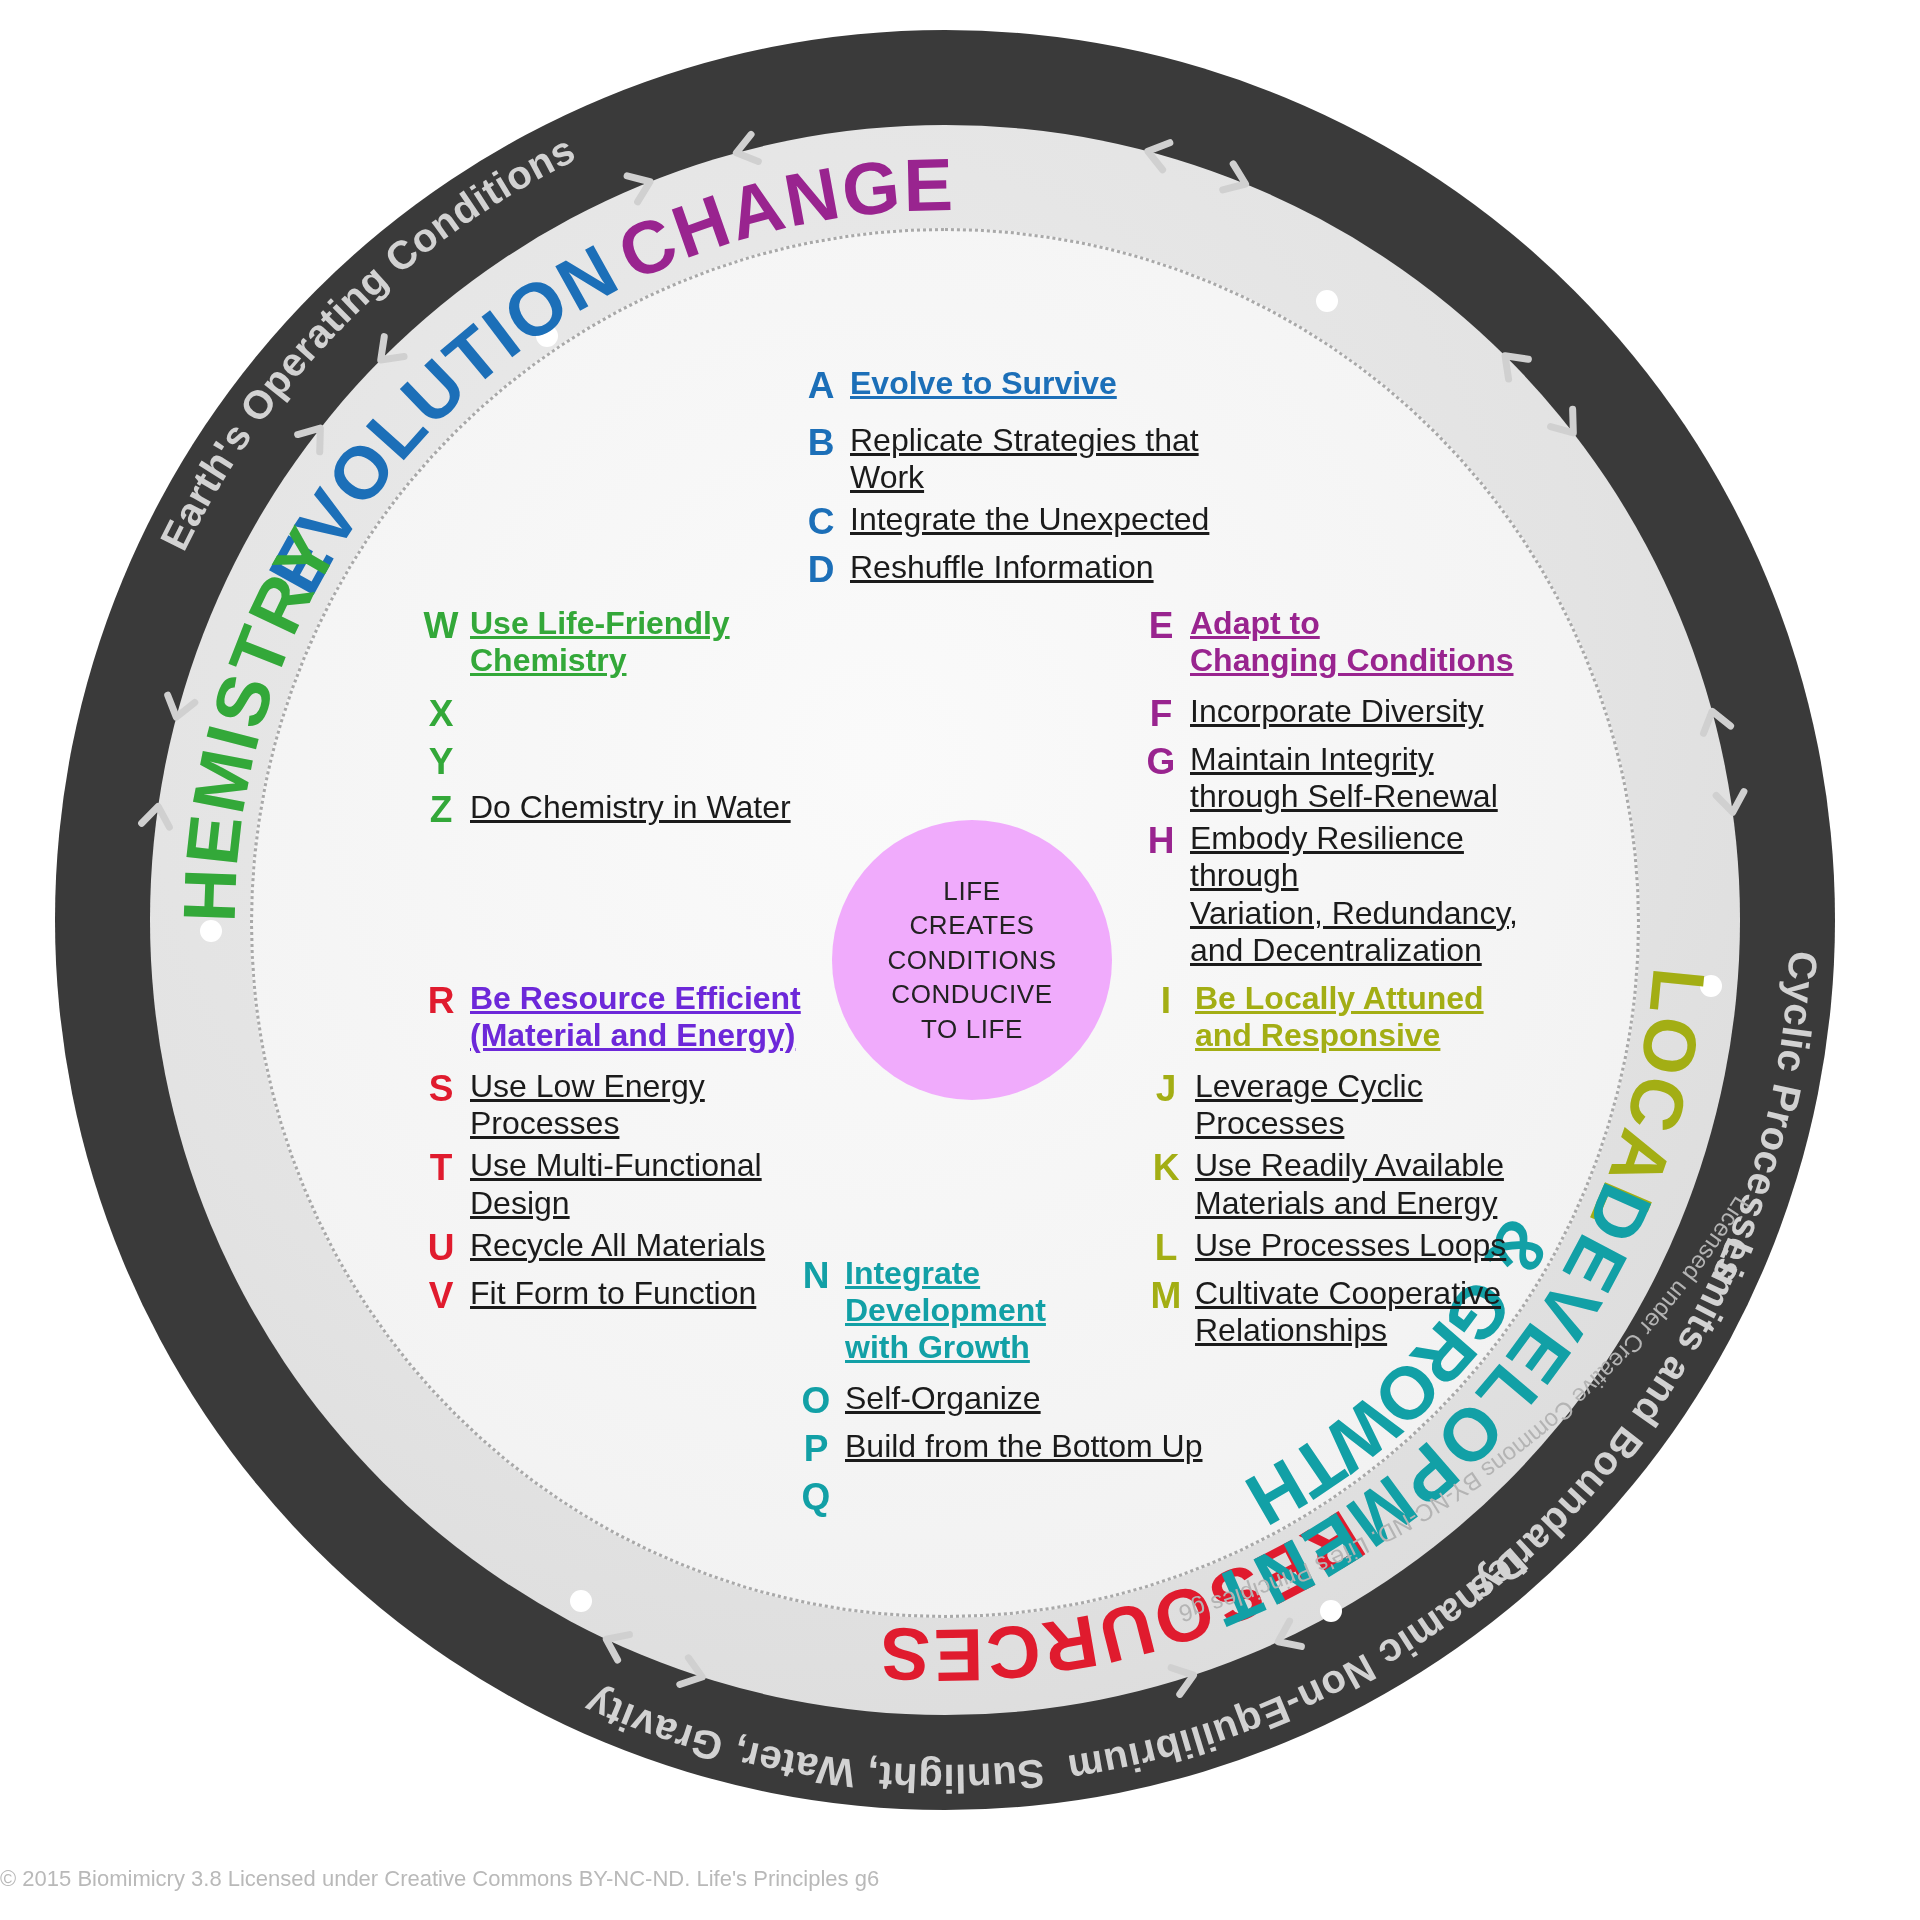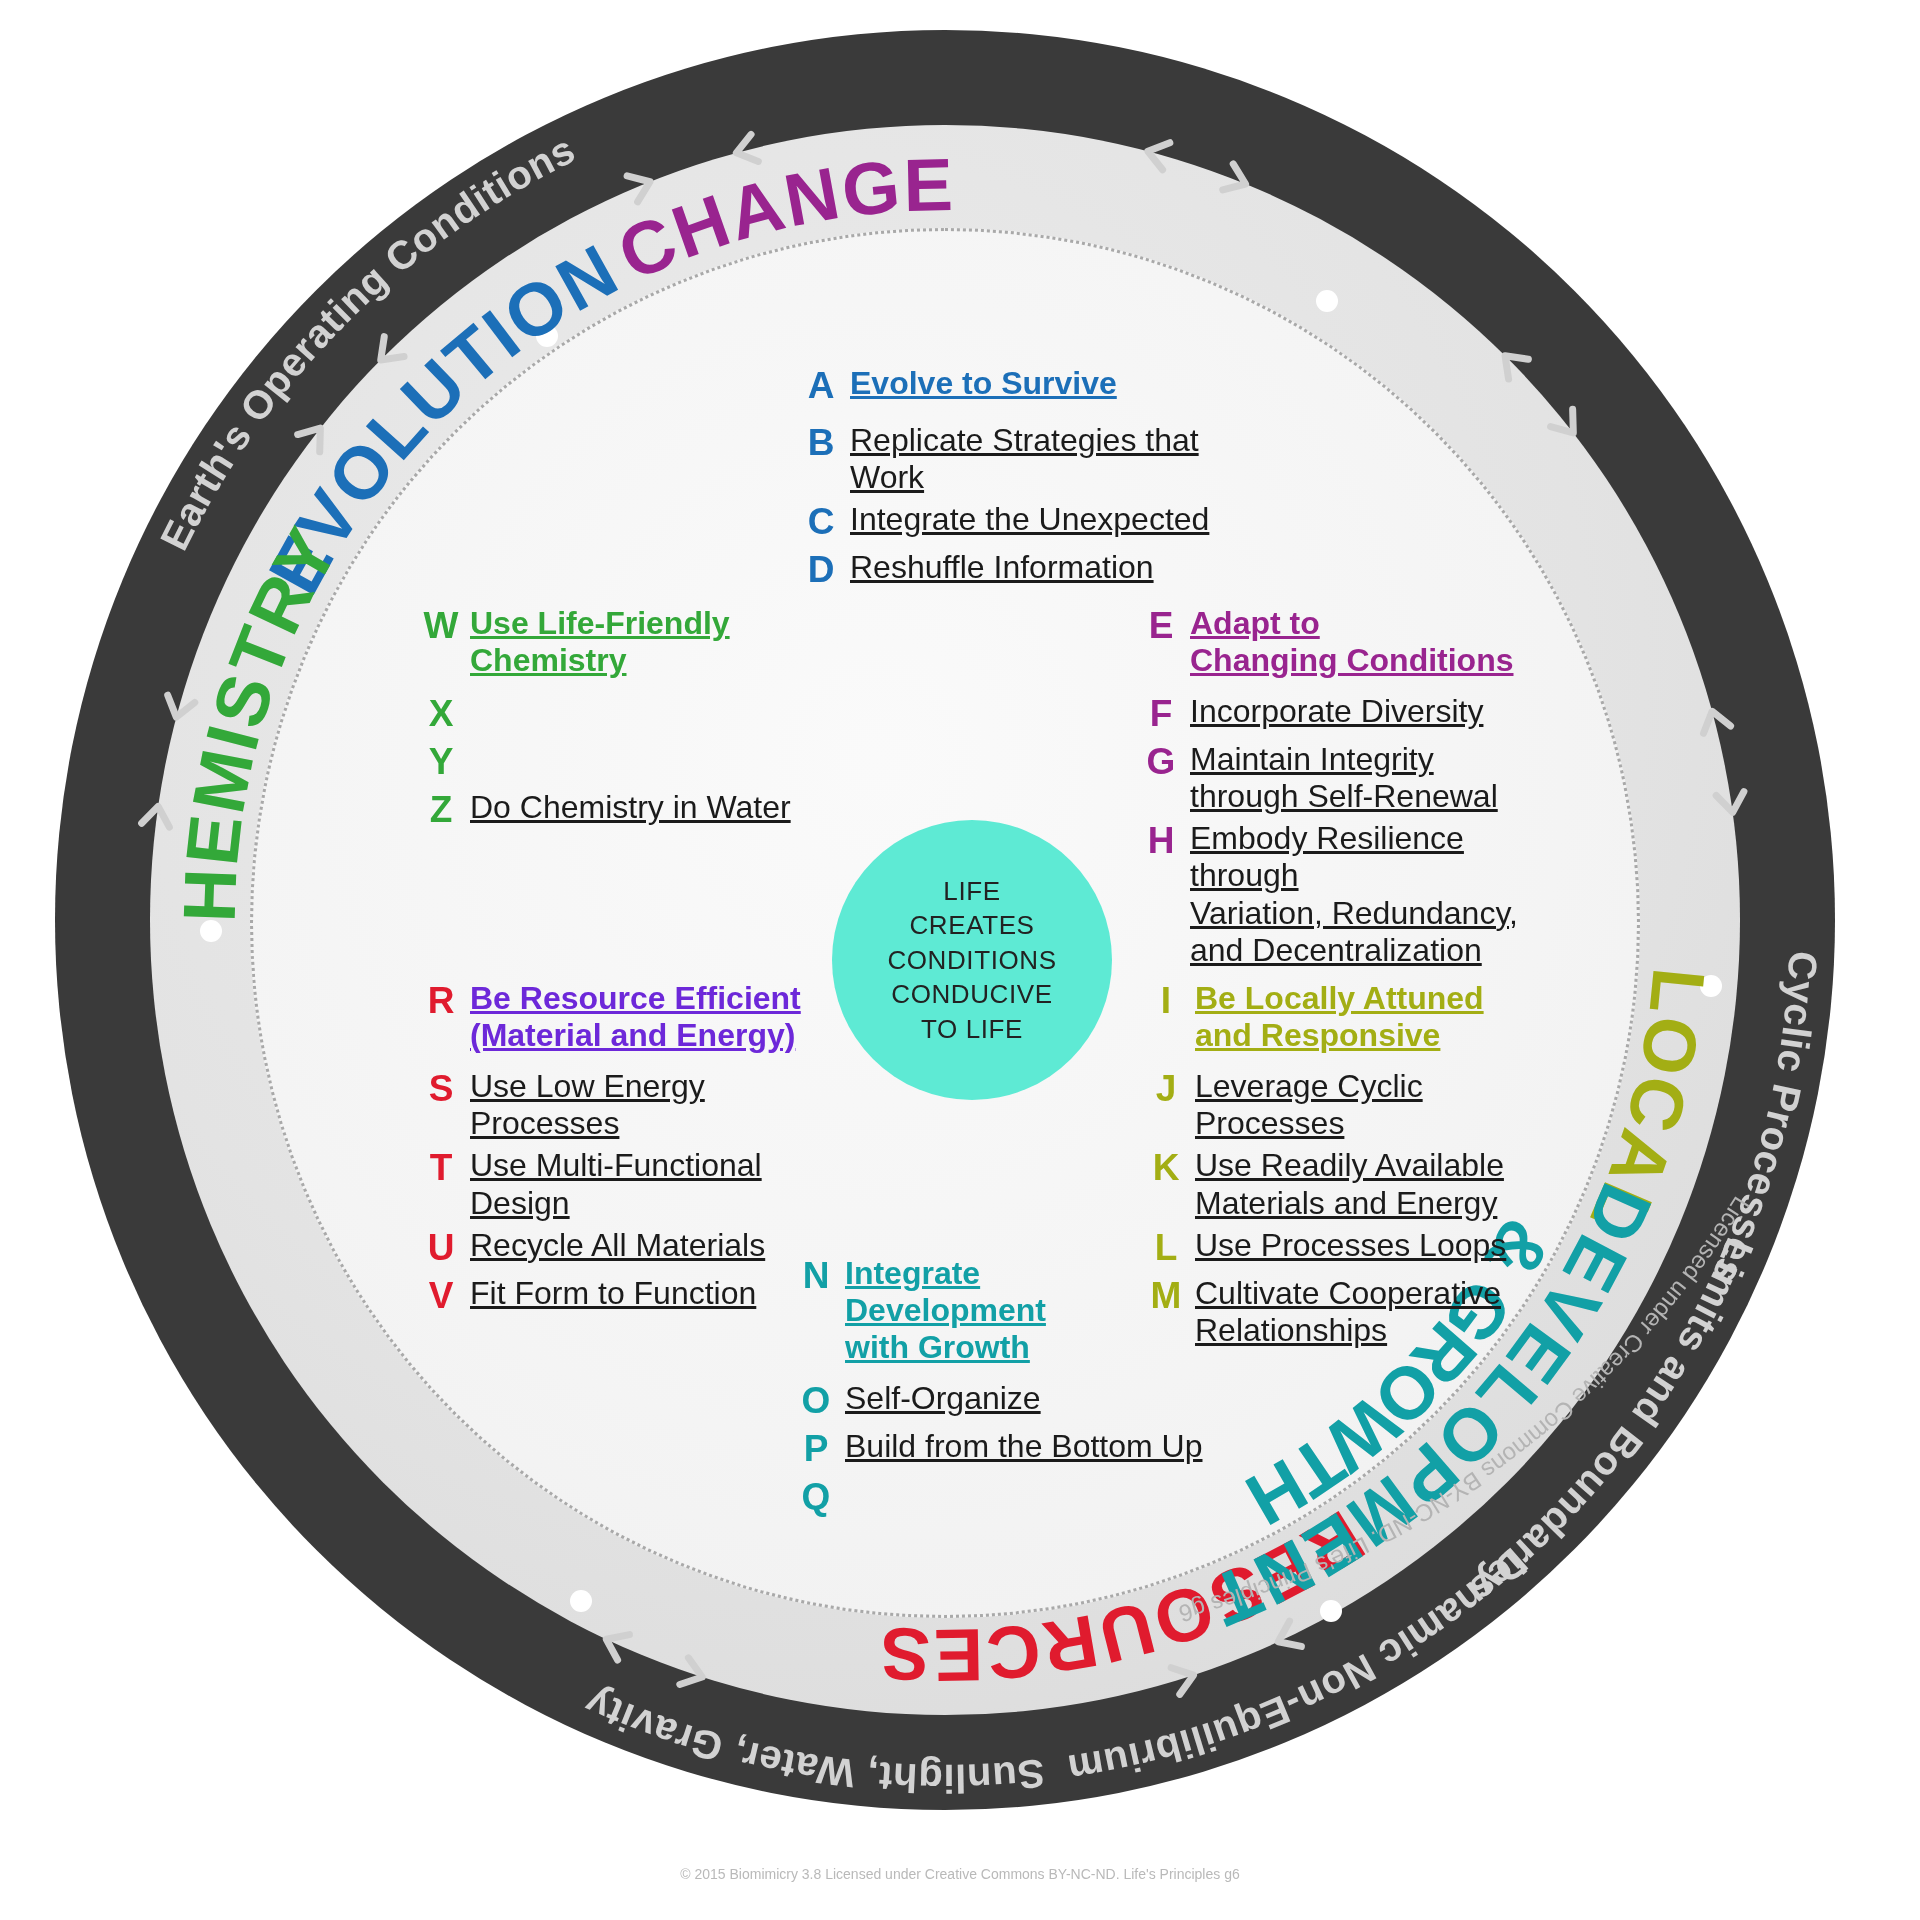--- a/index.html
+++ b/index.html
@@ -20,21 +20,21 @@
   }
   .ring-inner{
     position:absolute;left:250px;top:228px;width:1390px;height:1390px;
     border-radius:50%;
     background:radial-gradient(circle at 45% 38%, #fafafa 0%, #f4f4f4 60%, #efefef 100%);
     border:3px dotted #a9a9a9;
     box-sizing:border-box;
   }
   .center-circle{
     position:absolute;left:832px;top:820px;width:280px;height:280px;
-    border-radius:50%;background:#5eead4;
+    border-radius:50%;background:#f0abfc;
     display:flex;align-items:center;justify-content:center;
   }
   .center-text{
     text-align:center;color:#222;font-size:26px;line-height:1.33;
     letter-spacing:.6px;font-family:"Liberation Sans",sans-serif;
   }
 
   
   .wdot{position:absolute;width:22px;height:22px;border-radius:50%;background:#fff;}
 
@@ -49,22 +49,22 @@
 
   
   .block{position:absolute;}
   .row{display:flex;align-items:flex-start;margin-bottom:5px;}
   .ltr{flex:0 0 auto;width:42px;text-align:center;font-size:37px;line-height:1.16;
        font-weight:600;font-family:"Liberation Sans",sans-serif;}
   .txt{font-size:32px;line-height:1.16;color:#1b1b1b;
        font-family:"Liberation Sans",sans-serif;padding-left:8px;text-decoration:underline;}
   .txt.hdr{font-weight:bold;}
 
-  .copyright{position:absolute;left:0;top:1866px;width:1920px;text-align:center;
-    font-size:14px;color:#b9b9b9;font-family:"Liberation Sans",sans-serif;}
+  .copyright{position:absolute;left:0;top:1866px;width:1920px;
+    font-size:22px;color:#b9b9b9;font-family:"Liberation Sans",sans-serif;}
 </style>
 </head>
 <body>
 
 <div id="stage">
 
   <div class="ring-outer"></div>
   <div class="ring-mid"></div>
   <div class="ring-inner"></div>
 

